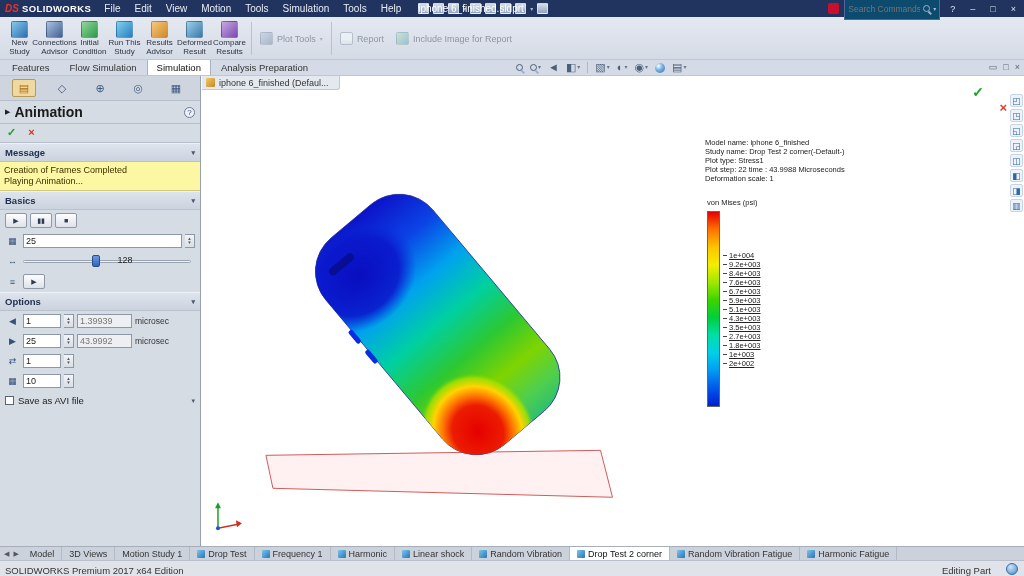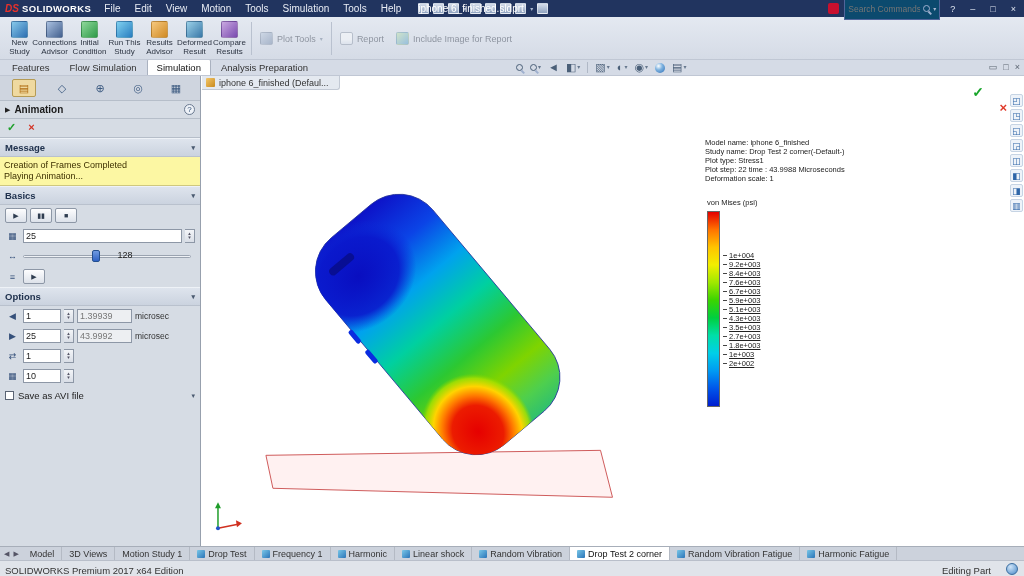--- a/index.html
+++ b/index.html
@@ -72,21 +72,21 @@
   
   .panel { position:absolute; top:76px; left:0; width:201px; bottom:30px; background:#d6dce4;
     border-right:1px solid #97a0ad; font-size:9.5px; z-index:20; }
   .ptabs { display:flex; justify-content:space-between; padding:3px 12px; border-bottom:1px solid #b6bec9; background:#cfd5df; }
   .ptab { width:24px; height:18px; display:flex; align-items:center; justify-content:center; border-radius:2px; }
   .ptab.active { background:#efd9a0; border:1px solid #b59b55; }
   .pticon { font-size:11px; color:#3c5a80; }
   .ptab.active .pticon { color:#b06c12; }
   .phead { display:flex; align-items:center; gap:4px; padding:3px 5px; border-bottom:1px solid #b6bec9; }
   .tri { font-size:7px; color:#222; }
-  .phead-title { font-weight:bold; font-size:10px; color:#1a1a1a; }
+  .phead-title { font-weight:bold; font-size:14px; color:#1a1a1a; }
   .phelp { margin-left:auto; width:11px; height:11px; border:1px solid #6a7a90; border-radius:50%;
     font-size:8px; display:flex; align-items:center; justify-content:center; color:#2c4a6e; background:#eef2f8; }
   .pok { display:flex; gap:12px; padding:2px 7px 3px; border-bottom:1px solid #b6bec9; }
   .ok { color:#1fa02c; font-weight:bold; font-size:11px; }
   .cancel { color:#d33425; font-weight:bold; font-size:11px; }
   .sect { display:flex; align-items:center; padding:3px 5px; background:linear-gradient(#dee4ed,#cbd3df);
     border-top:1px solid #eef2f7; border-bottom:1px solid #b9c1cd; font-weight:bold; color:#20324e; font-size:9.5px; }
   .sect .schev { margin-left:auto; font-size:7px; color:#4a5a70; }
   .msgbox { background:#fcf7a3; border-bottom:1px solid #cfc87e; padding:3px 4px; font-size:9px; color:#3d3000; line-height:11px; }
   .prow { display:flex; align-items:center; gap:3px; padding:3px 5px; }

